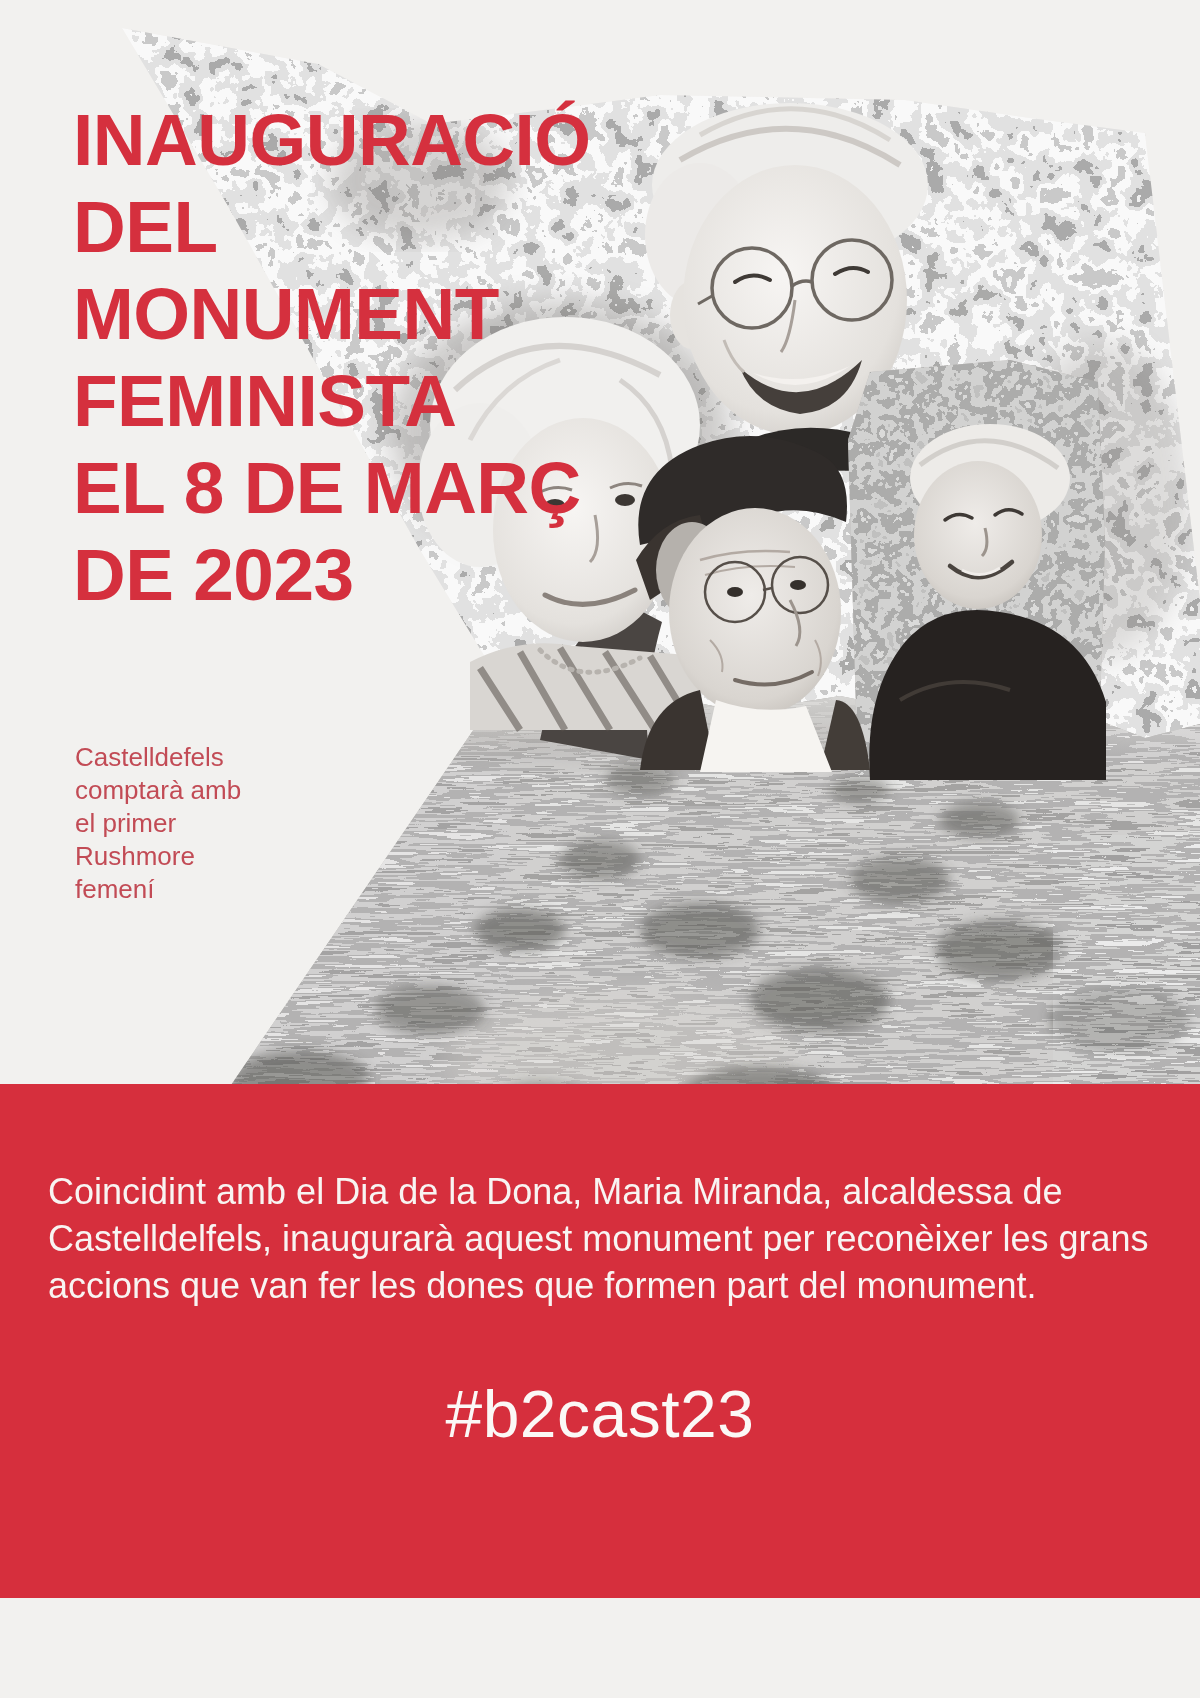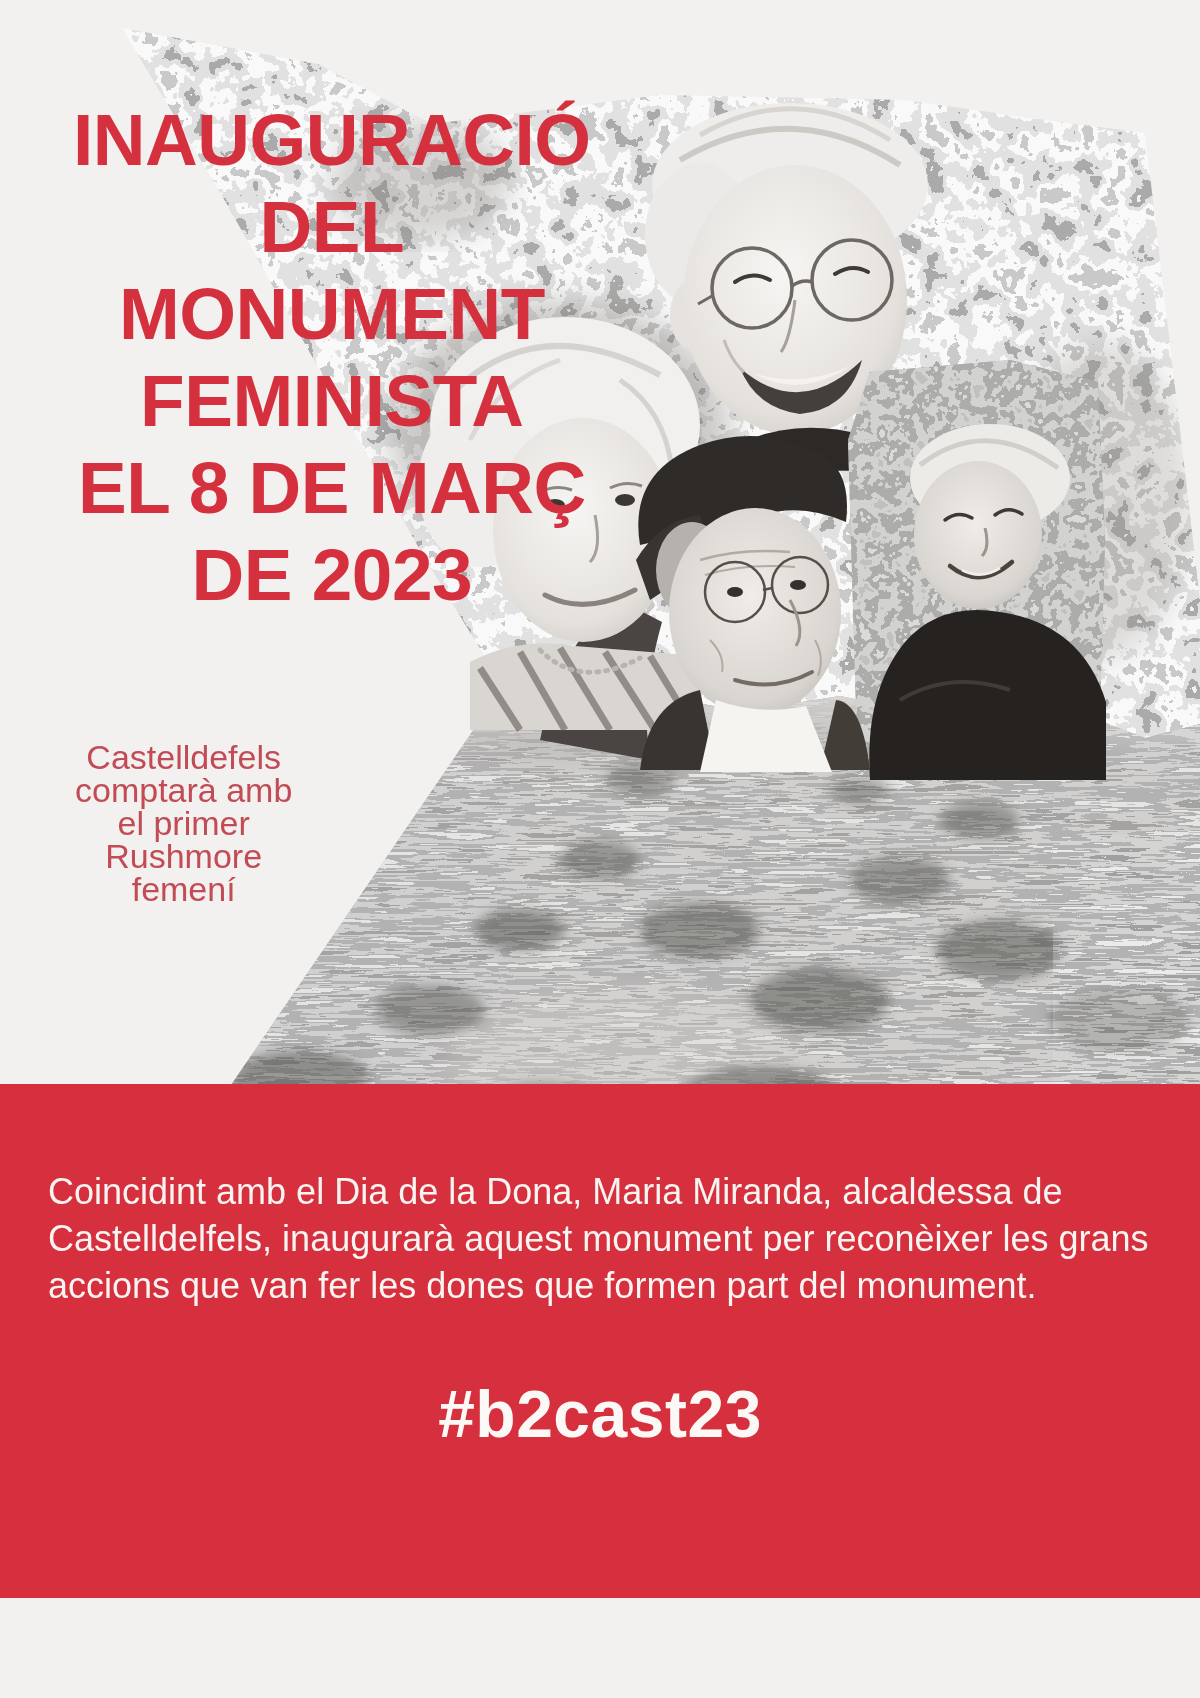--- a/index.html
+++ b/index.html
@@ -2,43 +2,43 @@
 <html><head>
 <meta charset="utf-8">
 <style>
   html,body{margin:0;padding:0;background:#e8e6e4;}
   .poster{
     position:relative;width:1200px;height:1698px;margin:0 auto;
     background:#f2f1ef;overflow:hidden;
     font-family:"Liberation Sans", sans-serif;
   }
   .collage-svg{position:absolute;left:0;top:0;z-index:1;}
-  .pre{white-space:pre-line;text-align:center;}
+  .pre{white-space:pre-line;}
   .poster-title{
     position:absolute;left:73px;top:96px;z-index:3;margin:0;
     font-size:73px;line-height:87px;font-weight:700;letter-spacing:-0.5px;
     color:#d5303e;
   }
   .tagline{
     position:absolute;left:75px;top:741px;z-index:3;
-    font-size:34px;line-height:33px;font-weight:400;
+    font-size:26px;line-height:33px;font-weight:400;
     color:#c24b55;
   }
   .red-band{
     position:absolute;left:0;top:1084px;width:1200px;height:514px;z-index:4;
     background:#d62f3d;
   }
   .band-paragraph{
     position:absolute;left:48px;top:48px;width:1138px;
     font-size:36px;line-height:47px;font-weight:400;
     color:#f8f4f2;
   }
   .hashtag{
     position:absolute;left:0;top:292px;width:100%;
-    text-align:center;font-size:66px;font-weight:700;letter-spacing:0.5px;
+    text-align:center;font-size:66px;font-weight:400;letter-spacing:0.5px;
     color:#fbf8f6;
   }
 </style>
 </head>
 <body>
 
 <div class="poster">
 
   <svg class="collage-svg" width="1200" height="1698" viewBox="0 0 1200 1698" aria-hidden="true">
     <defs>

